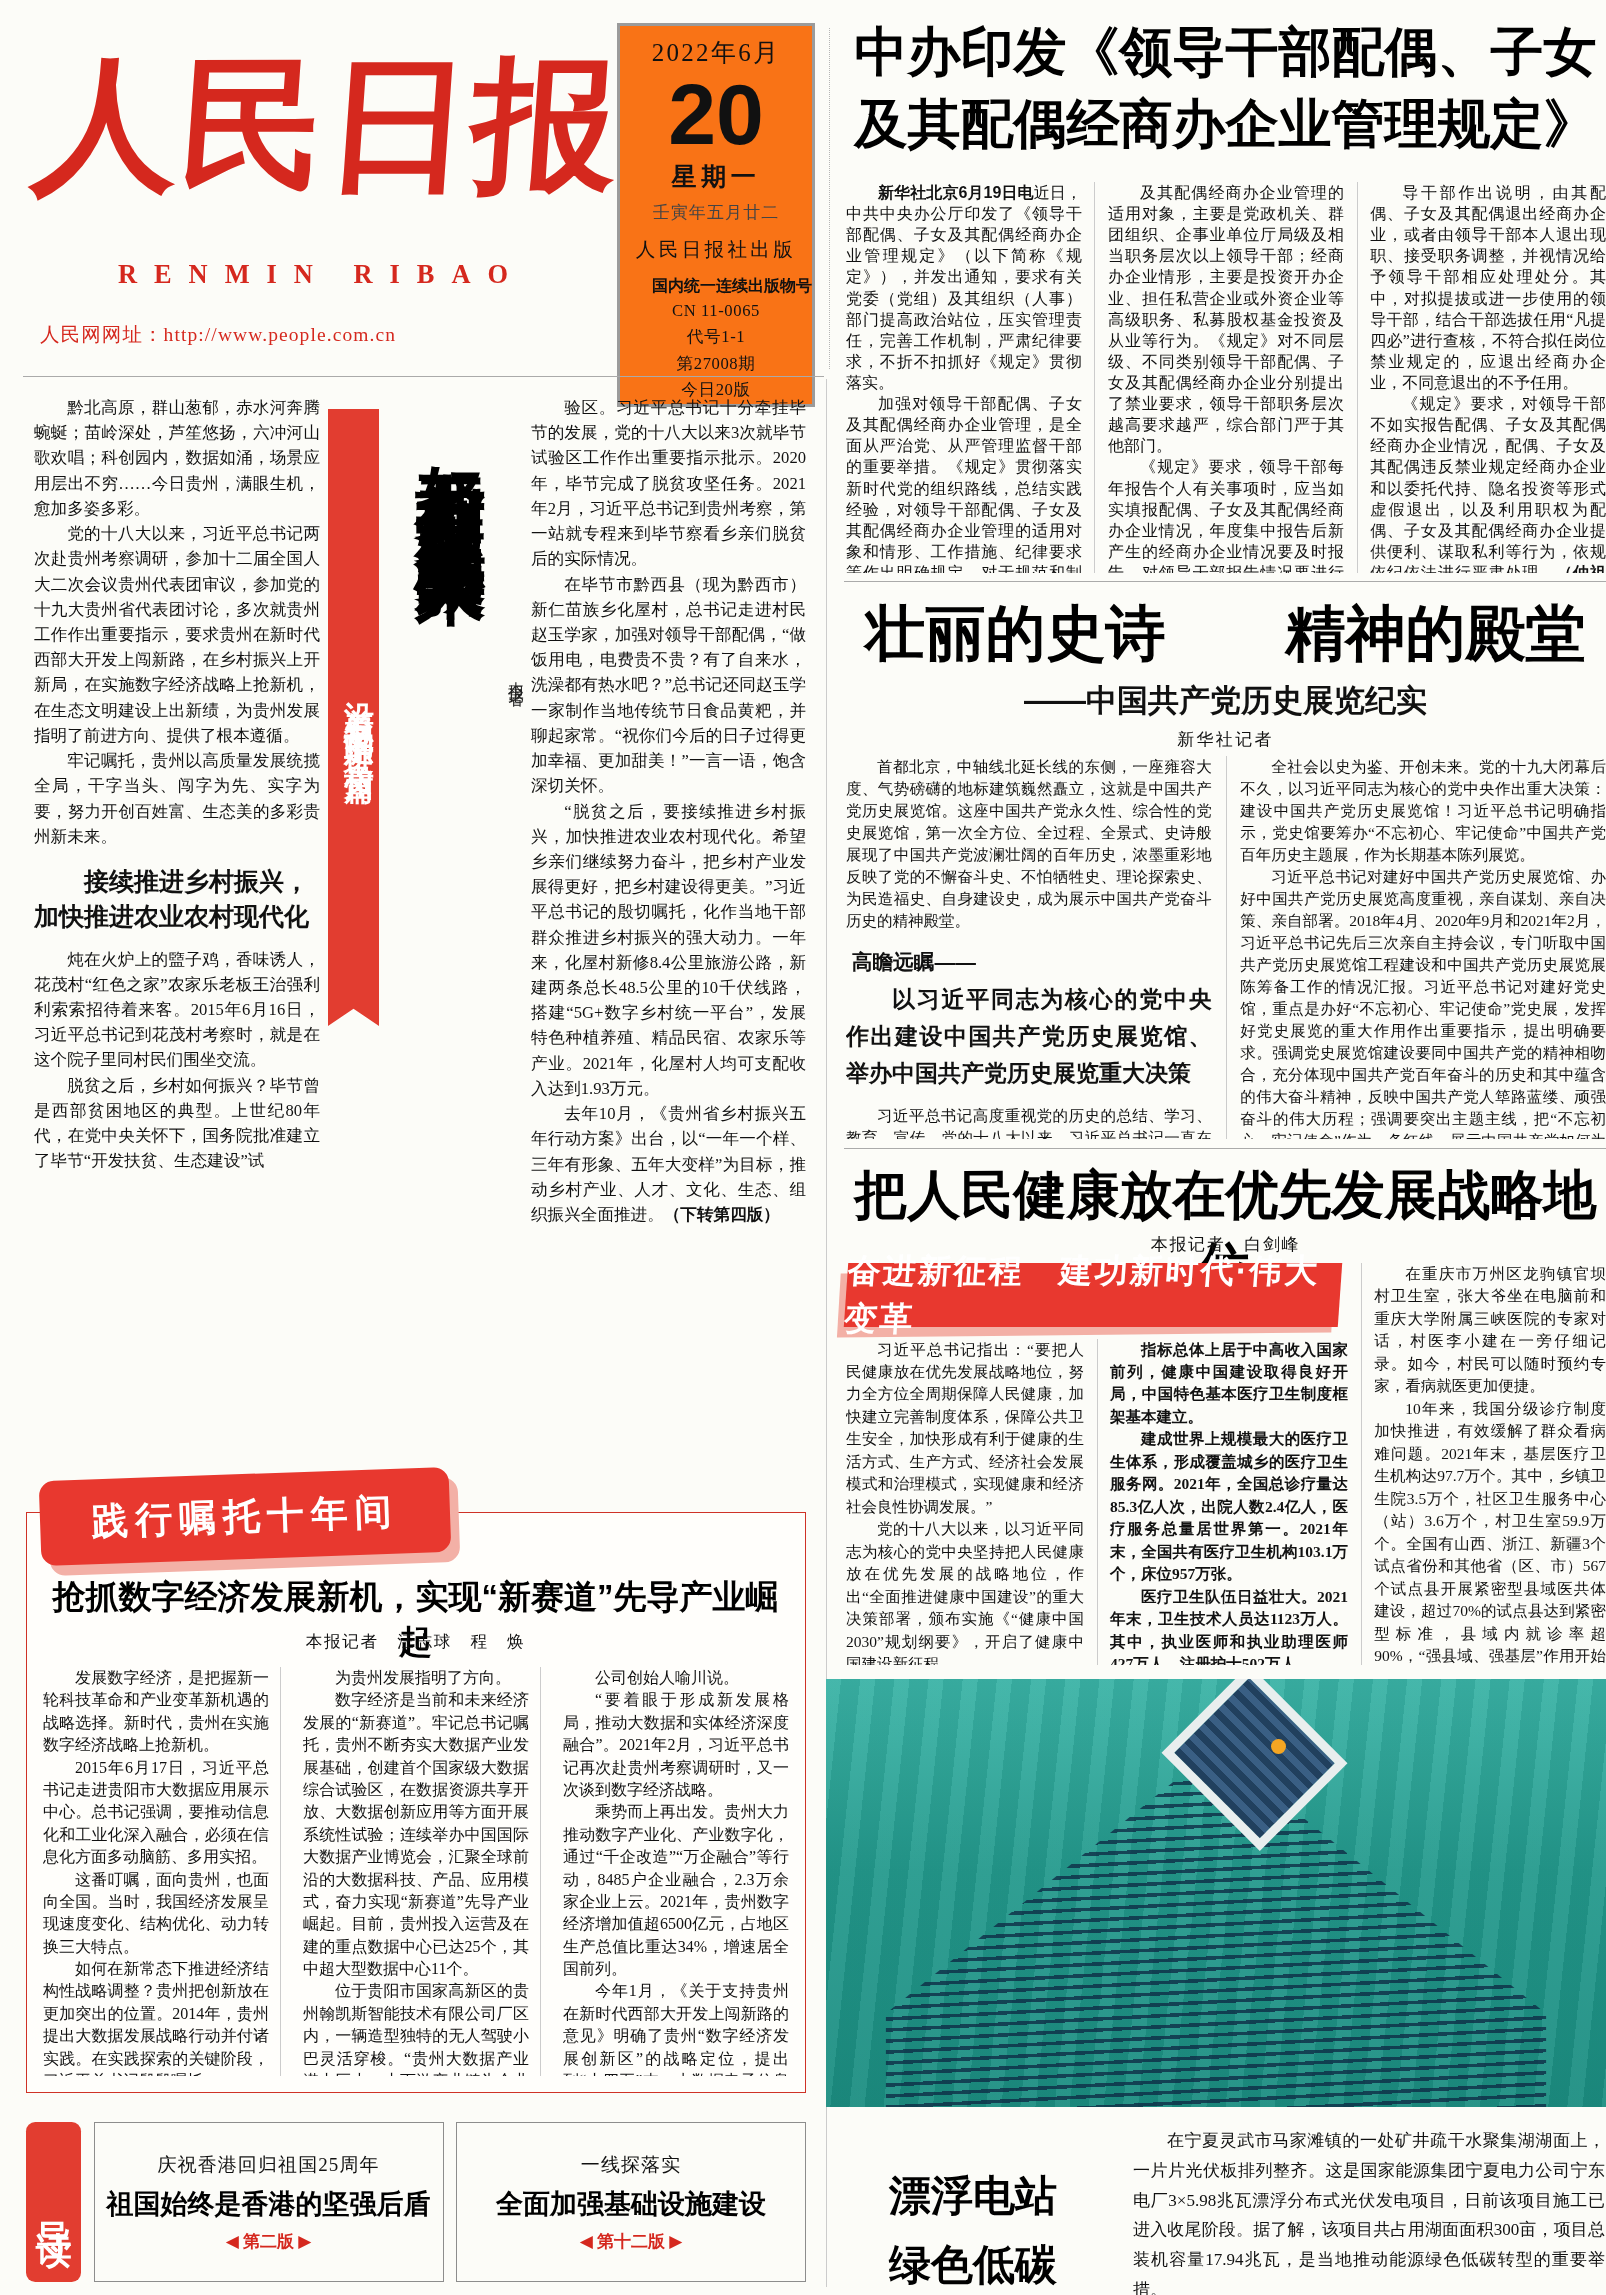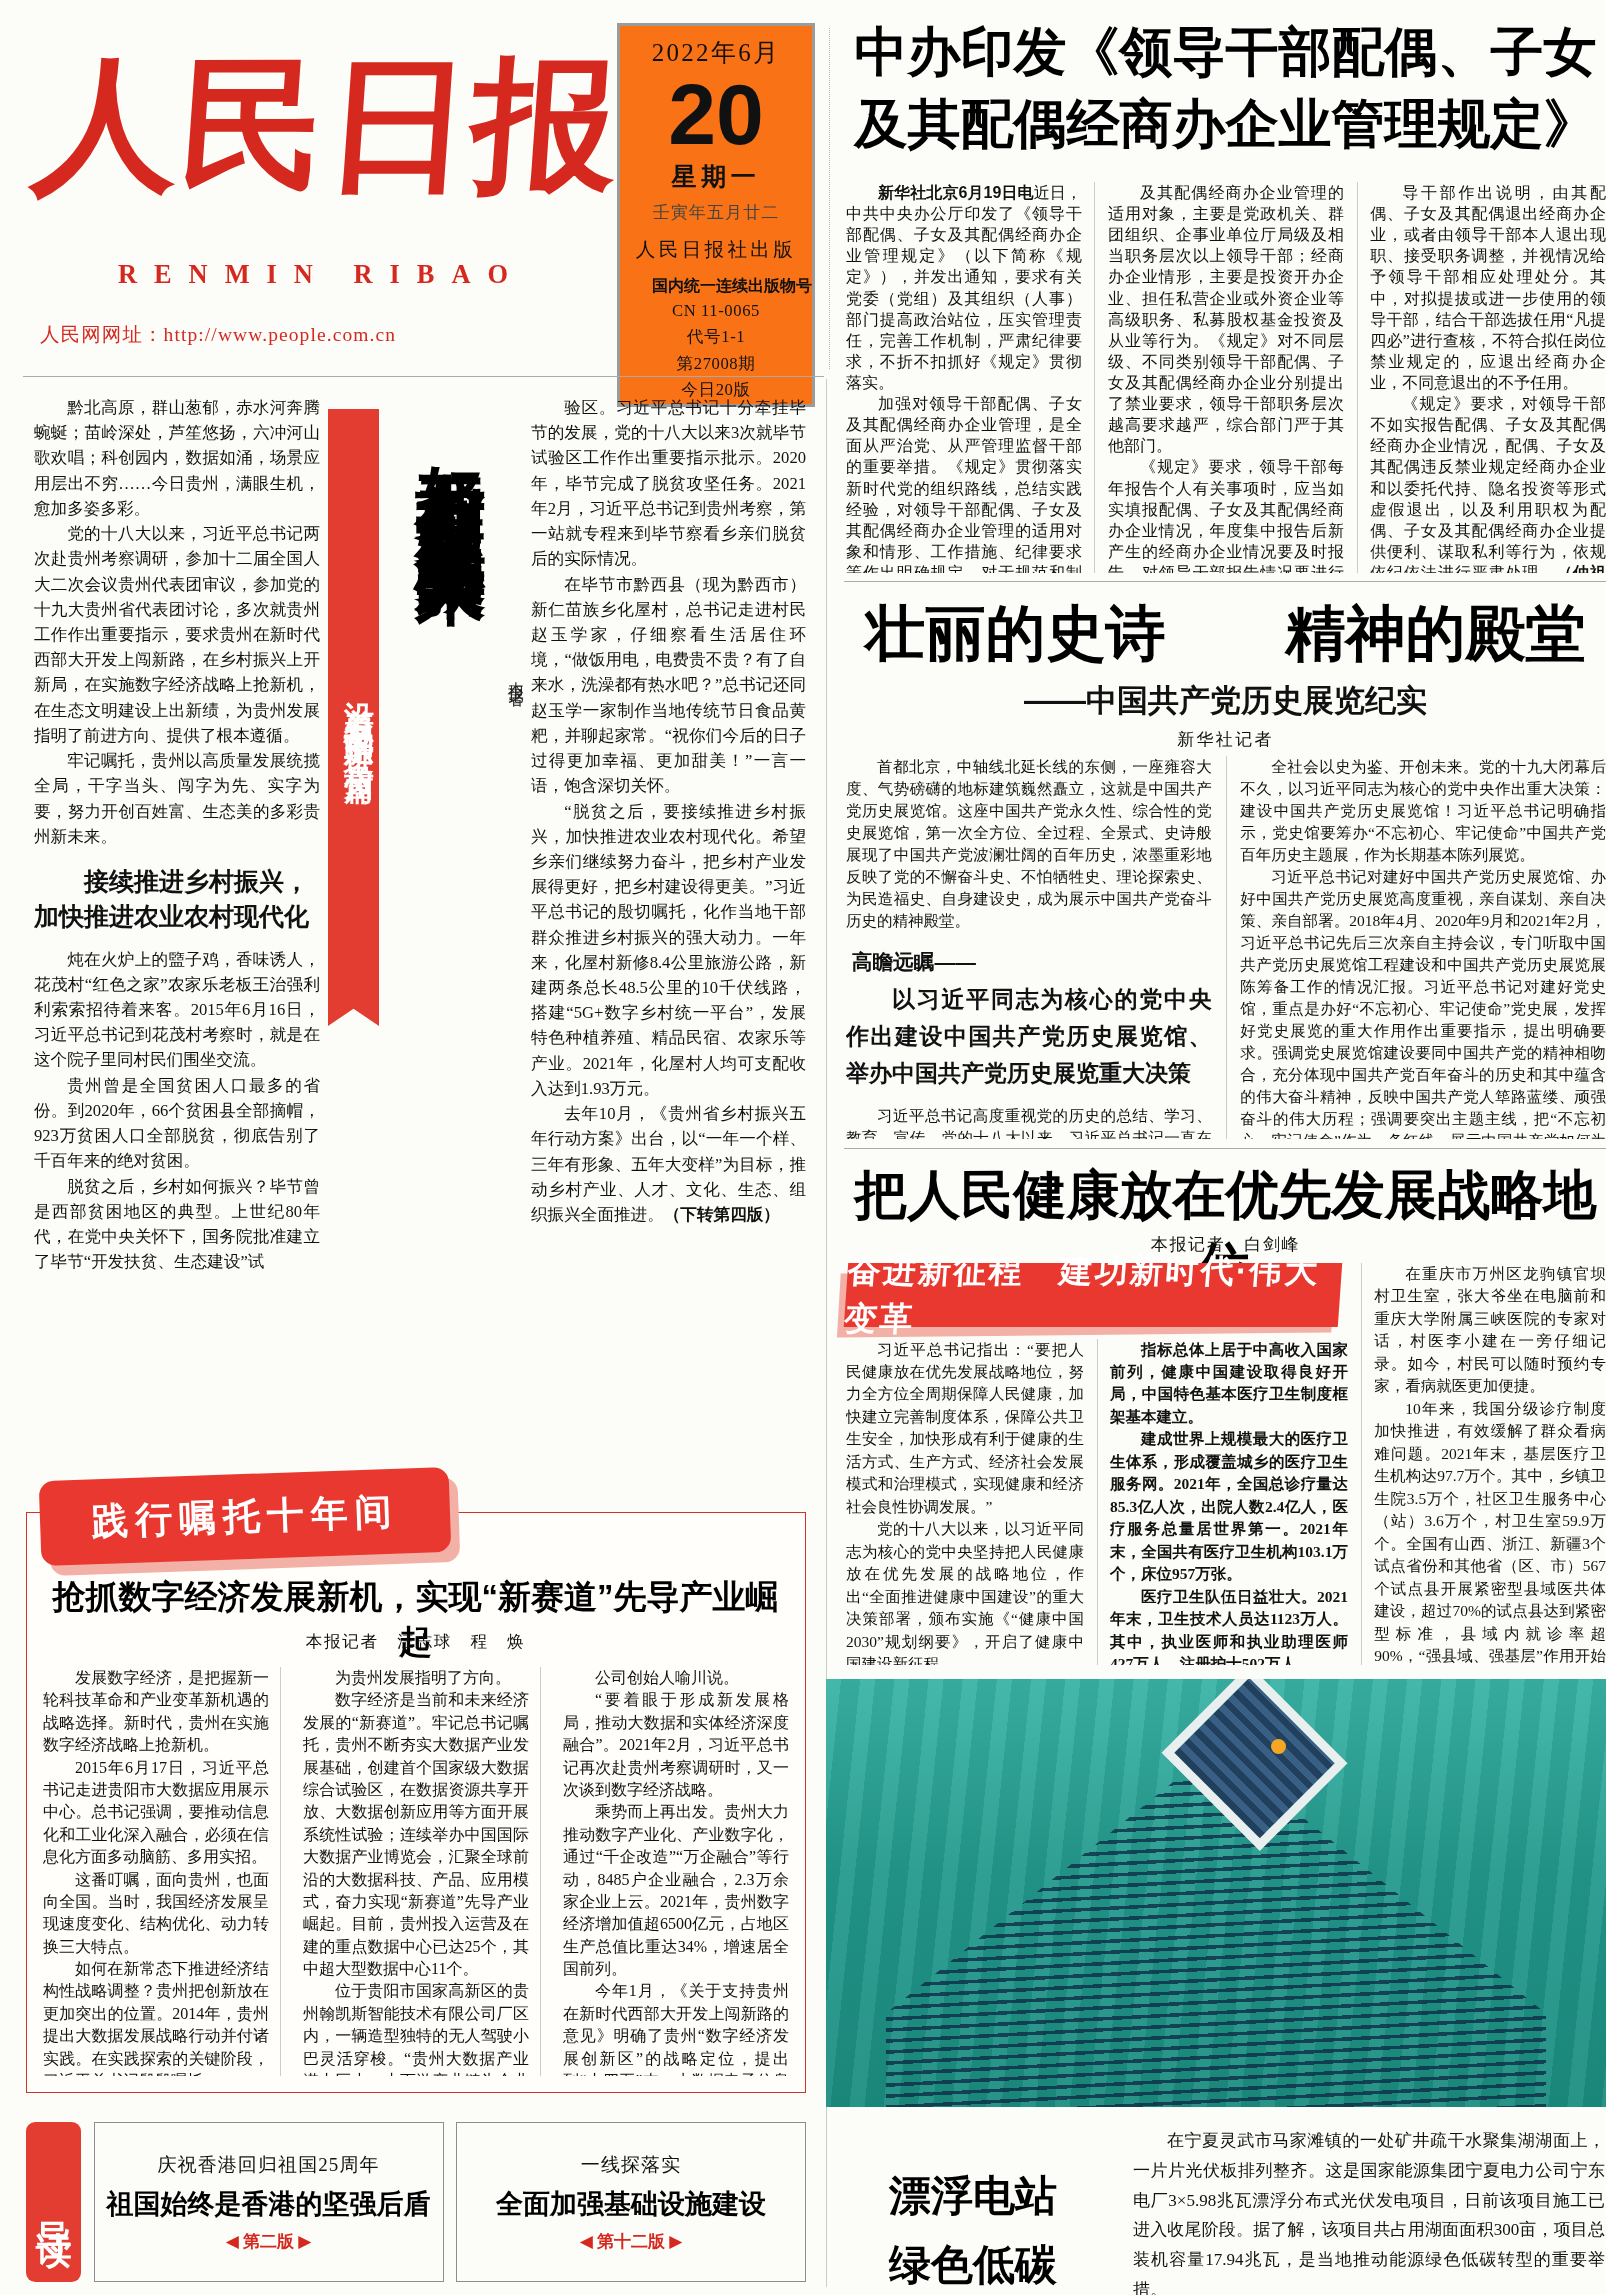--- a/index.html
+++ b/index.html
@@ -230,29 +230,28 @@
     <p>在宁夏灵武市马家滩镇的一处矿井疏干水聚集湖湖面上，一片片光伏板排列整齐。这是国家能源集团宁夏电力公司宁东电厂3×5.98兆瓦漂浮分布式光伏发电项目，日前该项目施工已进入收尾阶段。据了解，该项目共占用湖面面积300亩，项目总装机容量17.94兆瓦，是当地推动能源绿色低碳转型的重要举措。</p>
 
   </div>
 
   <div class="abs a4-left">
     <p>黔北高原，群山葱郁，赤水河奔腾蜿蜒；苗岭深处，芦笙悠扬，六冲河山歌欢唱；科创园内，数据如涌，场景应用层出不穷……今日贵州，满眼生机，愈加多姿多彩。</p>
     <p>党的十八大以来，习近平总书记两次赴贵州考察调研，参加十二届全国人大二次会议贵州代表团审议，参加党的十九大贵州省代表团讨论，多次就贵州工作作出重要指示，要求贵州在新时代西部大开发上闯新路，在乡村振兴上开新局，在实施数字经济战略上抢新机，在生态文明建设上出新绩，为贵州发展指明了前进方向、提供了根本遵循。</p>
     <p>牢记嘱托，贵州以高质量发展统揽全局，干字当头、闯字为先、实字为要，努力开创百姓富、生态美的多彩贵州新未来。</p>
     <div class="a4-sub">接续推进乡村振兴，加快推进农业农村现代化</div>
     <p>炖在火炉上的盬子鸡，香味诱人，花茂村“红色之家”农家乐老板王治强利利索索招待着来客。2015年6月16日，习近平总书记到花茂村考察时，就是在这个院子里同村民们围坐交流。</p>
-    <p>贵州曾是全国贫困人口最多的省份。到2020年，66个贫困县全部摘帽，923万贫困人口全部脱贫，彻底告别了千百年来的绝对贫困。</p>
     <p>脱贫之后，乡村如何振兴？毕节曾是西部贫困地区的典型。上世纪80年代，在党中央关怀下，国务院批准建立了毕节“开发扶贫、生态建设”试</p>
   </div>
   <div class="abs ribbon">沿着总书记的足迹·贵州篇</div>
   <div class="abs vhead">努力开创百姓富生态美的新未来</div>
   <div class="abs vby">本报记者</div>
   <div class="abs a4-right">
     <p>验区。习近平总书记十分牵挂毕节的发展，党的十八大以来3次就毕节试验区工作作出重要指示批示。2020年，毕节完成了脱贫攻坚任务。2021年2月，习近平总书记到贵州考察，第一站就专程来到毕节察看乡亲们脱贫后的实际情况。</p>
-    <p>在毕节市黔西县（现为黔西市）新仁苗族乡化屋村，总书记走进村民赵玉学家，仔细察看生活居住环境，“做饭用电，电费贵不贵？有了自来水，洗澡都有热水吧？”总书记还同赵玉学一家制作当地传统节日食品黄粑，并聊起家常。“祝你们今后的日子过得更加幸福、更加甜美！”一言一语，饱含深切关怀。</p>
+    <p>在毕节市黔西县（现为黔西市）新仁苗族乡化屋村，总书记走进村民赵玉学家，加强对领导干部配偶，“做饭用电，电费贵不贵？有了自来水，洗澡都有热水吧？”总书记还同赵玉学一家制作当地传统节日食品黄粑，并聊起家常。“祝你们今后的日子过得更加幸福、更加甜美！”一言一语，饱含深切关怀。</p>
     <p>“脱贫之后，要接续推进乡村振兴，加快推进农业农村现代化。希望乡亲们继续努力奋斗，把乡村产业发展得更好，把乡村建设得更美。”习近平总书记的殷切嘱托，化作当地干部群众推进乡村振兴的强大动力。一年来，化屋村新修8.4公里旅游公路，新建两条总长48.5公里的10千伏线路，搭建“5G+数字乡村统一平台”，发展特色种植养殖、精品民宿、农家乐等产业。2021年，化屋村人均可支配收入达到1.93万元。</p>
     <p><span>去年10月，《贵州省乡村振兴五年行动方案》出台，以“一年一个样、三年有形象、五年大变样”为目标，推动乡村产业、人才、文化、生态、组织振兴全面推进。</span><strong class="jump">（下转第四版）</strong></p>
   </div>
 
   <div class="abs a5-box">
     <div class="bwrap2">
       <div class="bshadow2"></div>
       <div class="bmain2">践行嘱托十年间</div>
     </div>
     <div class="a5-h">抢抓数字经济发展新机，实现“新赛道”先导产业崛起</div>

